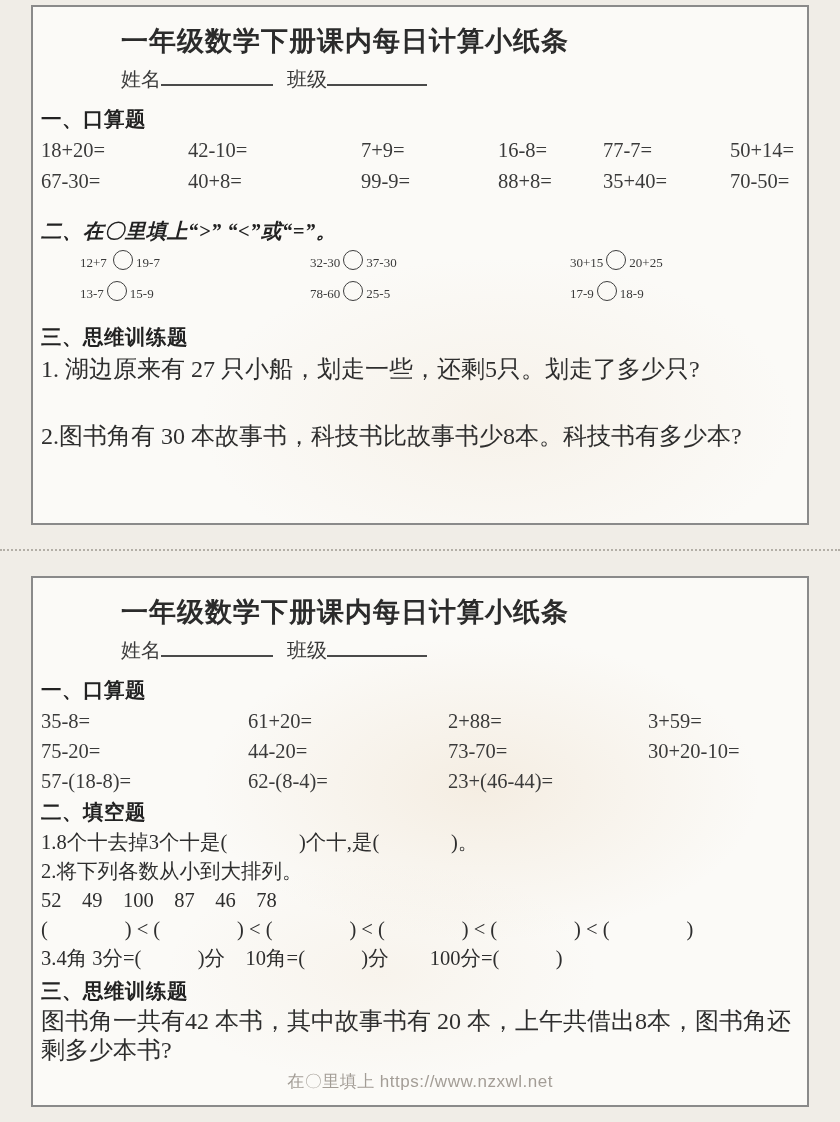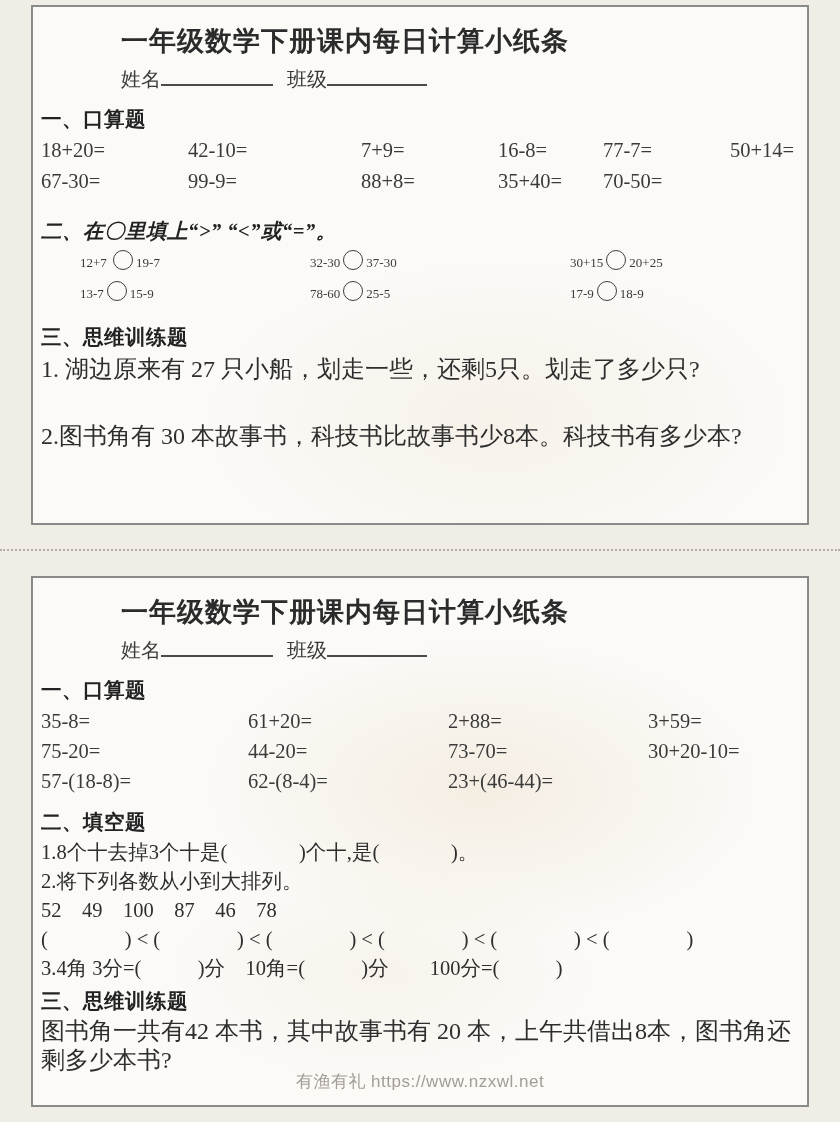--- a/index.html
+++ b/index.html
@@ -55,21 +55,21 @@
   }
   .blank.cls { width: 100px; margin-right: 0; }
   .sec-h {
     font-size: 20.5px; font-weight: 700;
     letter-spacing: 0.5px;
     margin: 4px 0 2px 0;
     color: #222;
   }
   .mt20 { margin-top: 20px; font-style: italic; }
   .mt14 { margin-top: 14px; }
-  .mt12 { margin-top: 12px; }
+  .mt12 { margin-top: 2px; }
   .oral6 {
     display: grid;
     grid-template-columns: 147px 173px 137px 105px 127px 1fr;
     font-size: 20.5px; line-height: 31px; color: #3a3a3a;
   }
   .oral4 {
     display: grid;
     grid-template-columns: 207px 200px 200px 1fr;
     font-size: 20.5px; line-height: 30px; color: #3a3a3a;
   }
@@ -123,20 +123,21 @@
 
     <div class="sec-h">一、口算题</div>
     <div class="oral6">
       <div>18+20=</div>
       <div>42-10=</div>
       <div>7+9=</div>
       <div>16-8=</div>
       <div>77-7=</div>
       <div>50+14=</div>
       <div>67-30=</div>
+      <div>40+8=</div>
       <div>99-9=</div>
       <div>88+8=</div>
       <div>35+40=</div>
       <div>70-50=</div>
     </div>
 
     <div class="sec-h mt20">二、在〇里填上“&gt;” “&lt;”或“=”。</div>
     <div class="cmp">
       <div><span>12+7 </span><span class="circle"></span><span>19-7</span></div>
       <div><span>32-30</span><span class="circle"></span><span>37-30</span></div>
@@ -179,16 +180,16 @@
     <div class="sec-h mt12">二、填空题</div>
     <p class="fill-line">1.8个十去掉3个十是(              )个十,是(              )。</p>
     <p class="fill-line">2.将下列各数从小到大排列。</p>
     <p class="fill-line">52    49    100    87    46    78</p>
     <p class="fill-line">(               ) &lt; (               ) &lt; (               ) &lt; (               ) &lt; (               ) &lt; (               )</p>
     <p class="fill-line">3.4角 3分=(           )分    10角=(           )分        100分=(           )</p>
 
     <div class="sec-h">三、思维训练题</div>
     <p class="q" style="margin-top:0;">图书角一共有42 本书，其中故事书有 20 本，上午共借出8本，图书角还剩多少本书?</p>
 
-    <div class="footer">有渔有礼 https://www.nzxwl.net</div>
+    <div class="footer">在〇里填上 https://www.nzxwl.net</div>
   </div>
 
 </div>
 
 </body></html>

